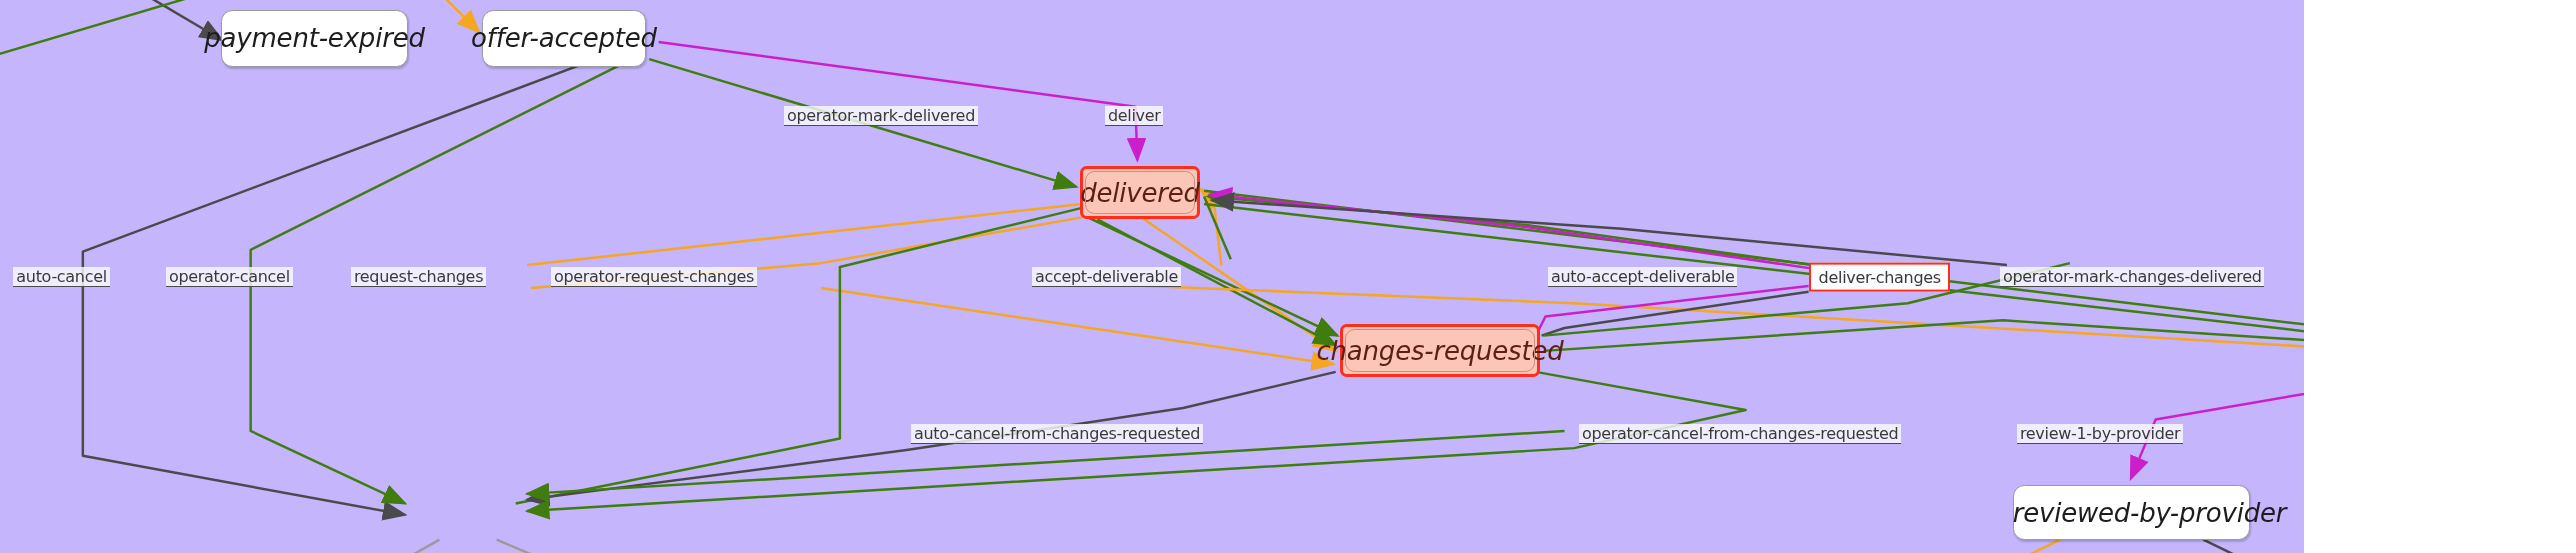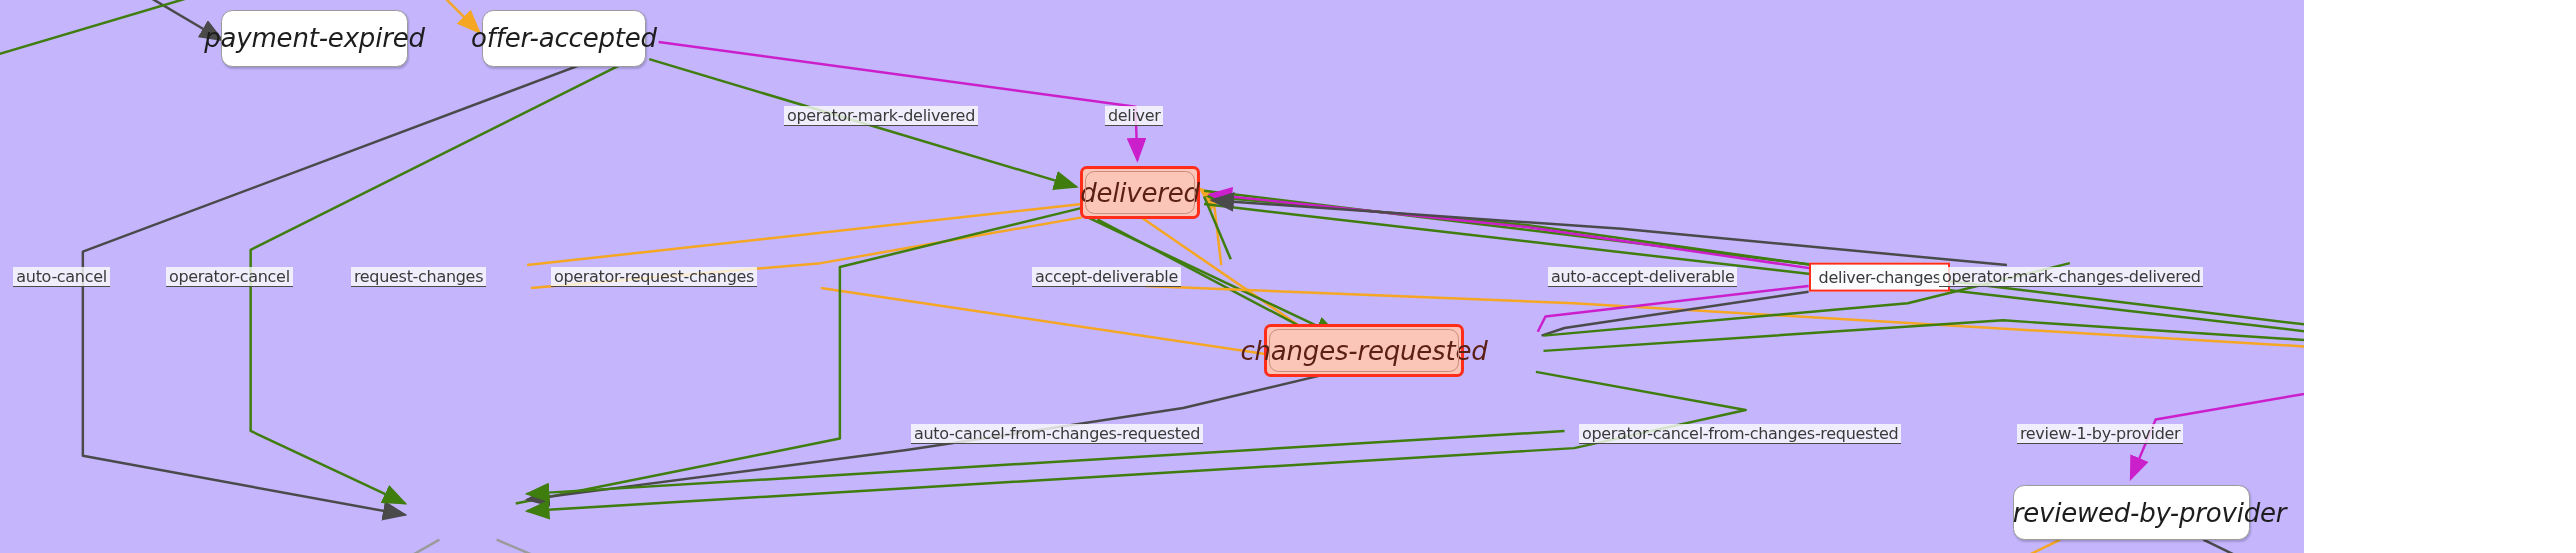--- a/index.html
+++ b/index.html
@@ -168,21 +168,21 @@
 
   <div class="node" style="left:482px;top:9.5px;width:164px;height:57px;">
     <span class="node-label">offer-accepted</span>
   </div>
 
   <div class="node highlight" style="left:1080px;top:166px;width:120px;height:53px;">
     <span class="inner-round"></span>
     <span class="node-label">delivered</span>
   </div>
 
-  <div class="node highlight" style="left:1264px;top:324px;width:200px;height:53px;">
+  <div class="node highlight" style="left:1340px;top:324px;width:200px;height:53px;">
     <span class="inner-round"></span>
     <span class="node-label">changes-requested</span>
   </div>
 
   <div class="node" style="left:2447px;top:324px;width:145px;height:57px;">
     <span class="node-label">completed</span>
   </div>
 
 
   <div class="node" style="left:2013px;top:485px;width:237px;height:55px;padding-left:36px;">
@@ -203,21 +203,21 @@
   </div>
   <div class="elabel underline" style="left:1032px;top:277px;">
     <span>accept-deliverable</span>
   </div>
   <div class="elabel underline" style="left:1548px;top:277px;">
     <span>auto-accept-deliverable</span>
   </div>
   <div class="elabel underline boxed" style="left:1809px;top:277px;">
     <span>deliver-changes</span>
   </div>
-  <div class="elabel underline" style="left:1939px;top:277px;">
+  <div class="elabel underline" style="left:2000px;top:277px;">
     <span>operator-mark-changes-delivered</span>
   </div>
   <div class="elabel underline" style="left:784px;top:116px;">
     <span>operator-mark-delivered</span>
   </div>
   <div class="elabel underline" style="left:1105px;top:116px;">
     <span>deliver</span>
   </div>
   <div class="elabel underline" style="left:911px;top:434px;">
     <span>auto-cancel-from-changes-requested</span>

